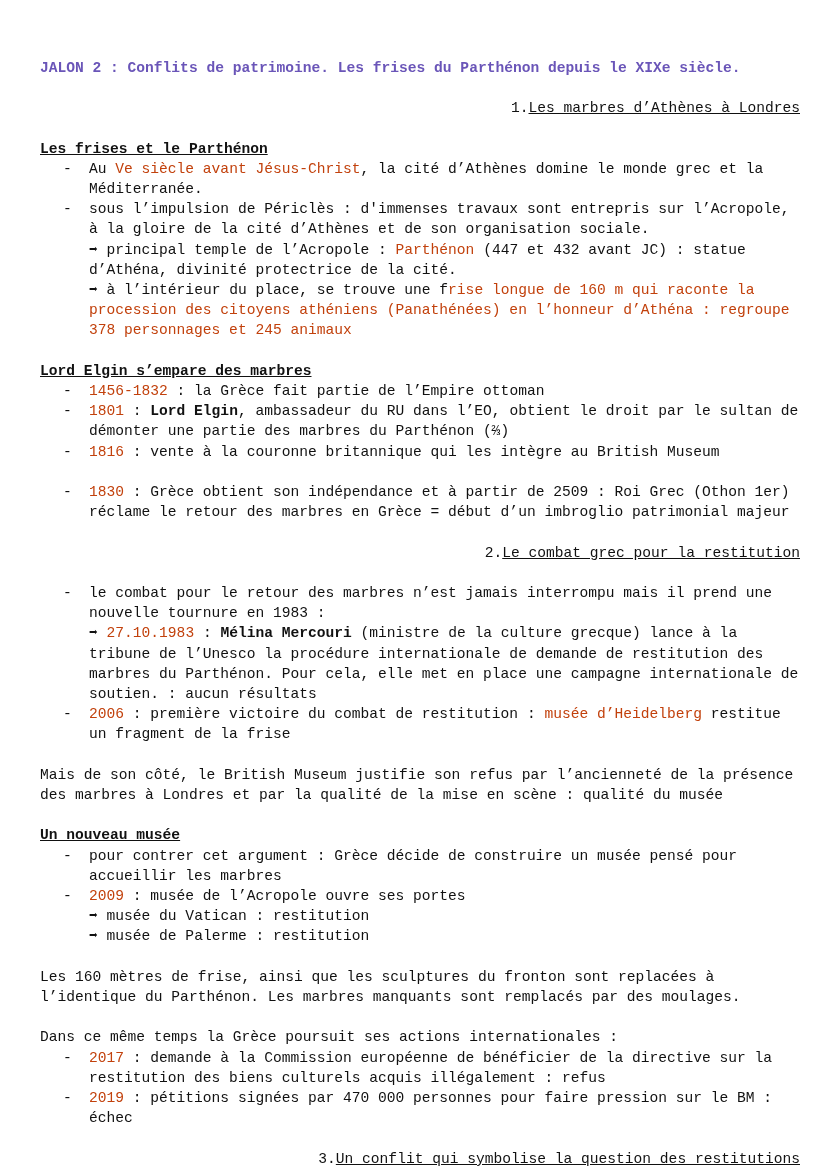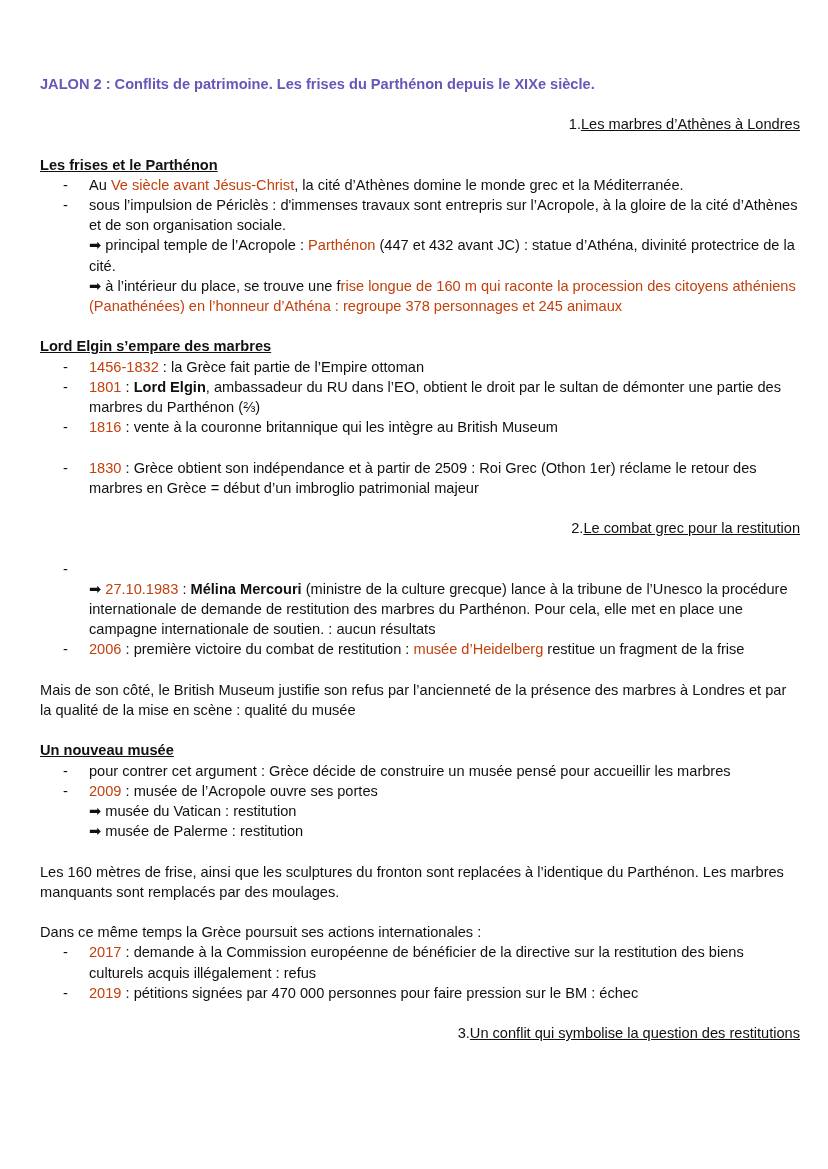--- a/index.html
+++ b/index.html
@@ -1,18 +1,18 @@
 <!DOCTYPE html>
 <html><head>
 <meta charset="utf-8">
 <style>
   html, body { margin: 0; padding: 0; background: #ffffff; }
   body { width: 828px; height: 1169px; position: relative; overflow: hidden;
          font-family: "Liberation Sans", sans-serif; font-size: 14.6px; color: #111; }
-  .page { position: absolute; left: 40px; top: 74px; width: 760px; line-height: 20.2px; }
+  .page { position: absolute; left: 40px; top: 58px; width: 760px; line-height: 20.2px; font-family: Liberation Mono, monospace; }
   .title { color: #6a55b8; font-weight: bold; font-size: 14.6px; height: 20px; }
   .gap { height: 20.2px; }
   .numbered { padding-left: 25px; position: relative; text-align: right; }
   .numbered .num { display: inline-block; width: 24px; }
   .u { text-decoration: underline; }
   .h { font-weight: bold; text-decoration: underline; }
   ul.dash { list-style: none; margin: 0; padding: 0; }
   ul.dash li { position: relative; padding-left: 49px; }
   ul.dash li .bullet { position: absolute; left: 23px; top: 0; }
   .blue { color: #c2410c; }
@@ -46,21 +46,21 @@
     <li><span class="bullet">-</span><span class="blue">1816</span><span> : vente à la couronne britannique qui les intègre au British Museum</span></li>
     <li style="height:20.2px"></li>
     <li><span class="bullet">-</span><span class="blue">1830</span><span> : Grèce obtient son indépendance et à partir de 2509 : Roi Grec (Othon 1er)  réclame le retour des marbres en Grèce = début d’un imbroglio patrimonial majeur</span></li>
   </ul>
   <div class="gap"></div>
 
   <div class="numbered"><span class="num">2.</span><span class="u">Le combat grec pour la restitution</span></div>
   <div class="gap"></div>
 
   <ul class="dash">
-    <li><span class="bullet">-</span><br>
+    <li><span class="bullet">-</span><span>le combat pour le retour des marbres n’est jamais interrompu mais il prend une nouvelle tournure en 1983 :</span><br>
       <span>➡</span> <span class="blue">27.10.1983</span><span> : </span><b>Mélina Mercouri</b><span> (ministre de la culture grecque) lance à la tribune de l’Unesco la procédure internationale de demande de restitution des marbres du Parthénon. Pour cela, elle met en place une campagne internationale de soutien. : aucun résultats</span>
     </li>
     <li><span class="bullet">-</span><span class="blue">2006</span><span> : première victoire du combat de restitution : </span><span class="blue">musée d’Heidelberg</span><span> restitue un fragment de la frise</span></li>
   </ul>
   <div class="gap"></div>
 
   <p>Mais de son côté, le British Museum justifie son refus par l’ancienneté de la présence des marbres à Londres et par la qualité de la mise en scène : qualité du musée</p>
   <div class="gap"></div>
 
   <div class="h">Un nouveau musée</div>

